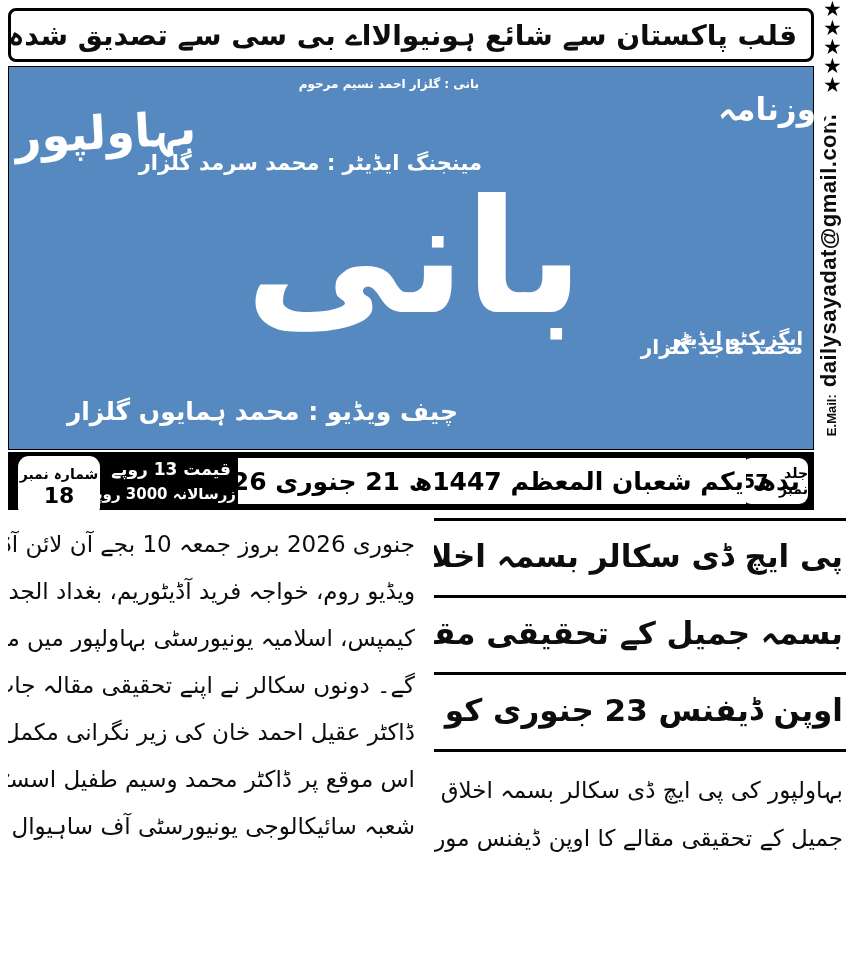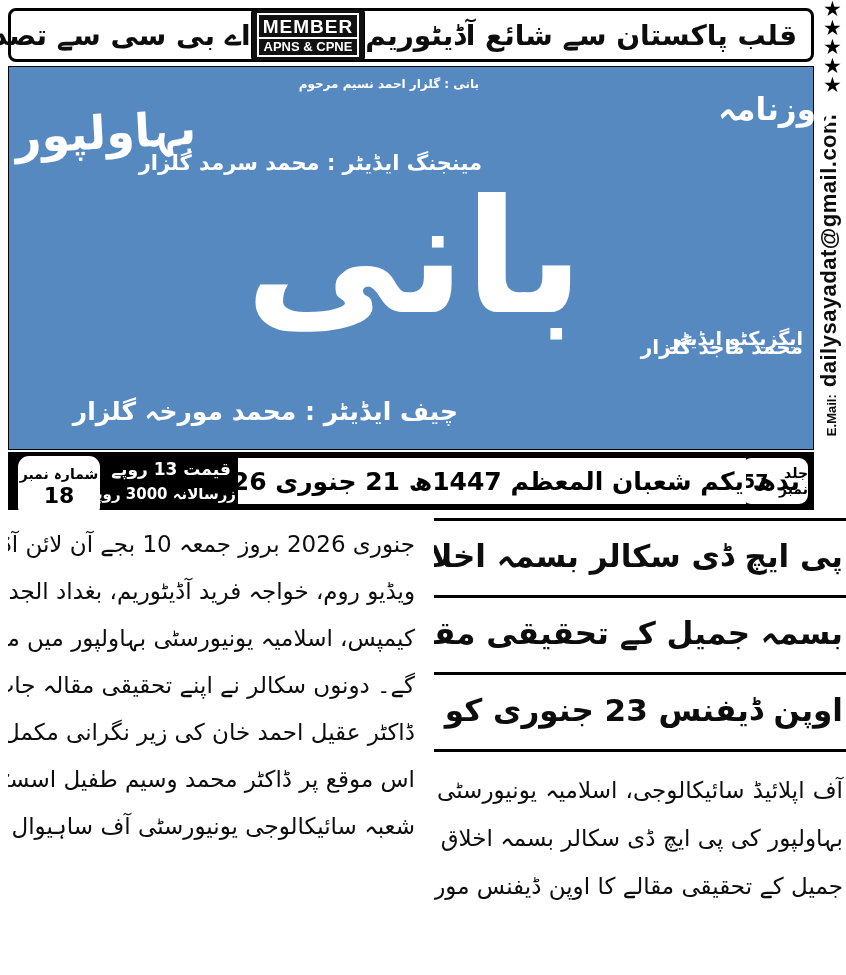--- a/index.html
+++ b/index.html
@@ -144,25 +144,21 @@
   .col-left { position: absolute; left: 8px; top: 521px; width: 410px; }
   .col-left .body-line { line-height: 47px; }
   .line-end { text-align-last: center; }
 </style>
 </head>
 <body>
 
 <div class="page">
 
   <div class="top-banner">
-    <div class="tb-text">قلب پاکستان سے شائع آڈیٹوریم</div>
-    <div class="member-badge">
-      <div class="mb-l1">MEMBER</div>
-      <div class="mb-l2">APNS &amp; CPNE</div>
-    </div>
+    <div class="tb-text">قلب پاکستان سے شائع ہونیوالا</div>
     <div class="tb-text">اے بی سی سے تصدیق شدہ</div>
   </div>
 
   <div class="stars">
     <span>★</span>
     <span>★</span>
     <span>★</span>
     <span>★</span>
     <span>★</span>
   </div>
@@ -173,21 +169,21 @@
   </div>
 
   <div class="masthead">
     <div class="mh-title">بانی</div>
     <div class="mh-city">بہاولپور</div>
     <div class="mh-founder">بانی : گلزار احمد نسیم مرحوم</div>
     <div class="mh-managing">مینجنگ ایڈیٹر : محمد سرمد گلزار</div>
     <div class="mh-daily">روزنامہ</div>
     <div class="mh-exec-label">ایگزیکٹو ایڈیٹر</div>
     <div class="mh-exec-name">محمد ماجد گلزار</div>
-    <div class="mh-chief">چیف ایڈیٹر : محمد مورخہ گلزار</div>
+    <div class="mh-chief">چیف ویڈیو : محمد ہمایوں گلزار</div>
   </div>
 
   <div class="date-strip">
     <div class="volume-box">
       <span class="vb-label">جلد نمبر</span>
       <span class="vb-num">57</span>
     </div>
     <div class="date-box">بدھ یکم شعبان المعظم 1447ھ 21 جنوری 2026ء</div>
     <div class="price-block">
       <div class="pb-l1">قیمت 13 روپے</div>
@@ -199,21 +195,20 @@
     </div>
   </div>
 
   <div class="col-right">
     <div class="headline-block">
       <div class="headline-line">پی ایچ ڈی سکالر بسمہ اخلاق اور</div>
       <div class="headline-line">بسمہ جمیل کے تحقیقی مقالے کا</div>
       <div class="headline-line">اوپن ڈیفنس 23 جنوری کو ہوگا</div>
     </div>
     <div class="body-block">
-      <div class="body-line">آف اپلائیڈ سائیکالوجی، اسلامیہ یونیورسٹی</div>
       <div class="body-line">بہاولپور کی پی ایچ ڈی سکالر بسمہ اخلاق اور بسمہ</div>
       <div class="body-line">جمیل کے تحقیقی مقالے کا اوپن ڈیفنس مورخہ 23</div>
     </div>
   </div>
 
   <div class="col-left">
     <div class="body-line">جنوری 2026 بروز جمعہ 10 بجے آن لائن آڈیو</div>
     <div class="body-line">ویڈیو روم، خواجہ فرید آڈیٹوریم، بغداد الجدید</div>
     <div class="body-line">کیمپس، اسلامیہ یونیورسٹی بہاولپور میں منعقد ہوں</div>
     <div class="body-line">گے۔ دونوں سکالر نے اپنے تحقیقی مقالہ جات</div>

